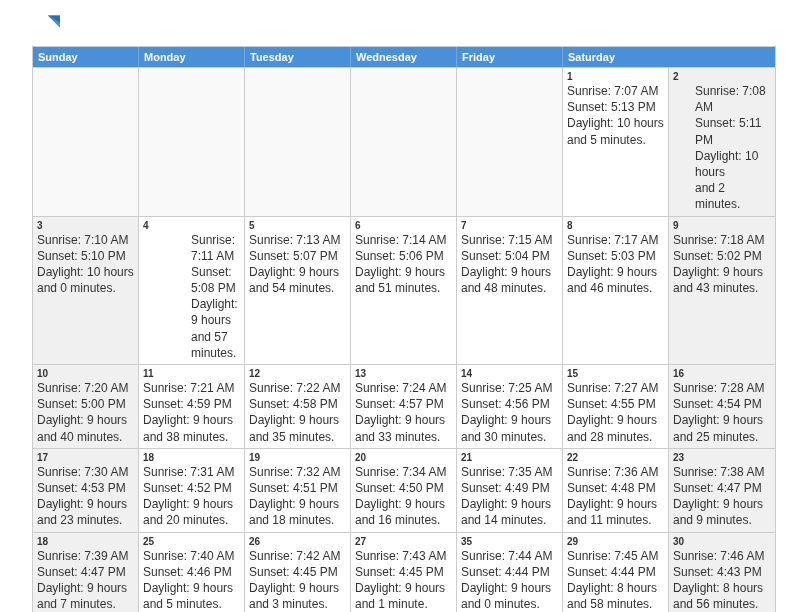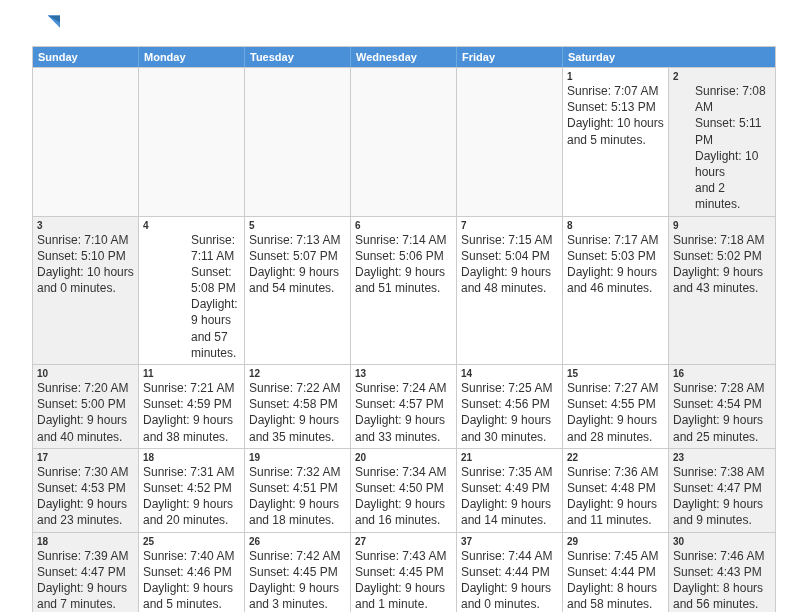--- a/index.html
+++ b/index.html
@@ -342,21 +342,21 @@
 and 3 minutes.</div>
           </div>
           <div class="cal-cell">
             <span class="day-num">27</span>
             <div class="day-info" style="white-space: pre-line;">Sunrise: 7:43 AM
 Sunset: 4:45 PM
 Daylight: 9 hours
 and 1 minute.</div>
           </div>
           <div class="cal-cell">
-            <span class="day-num">37</span>
+            <span class="day-num">35</span>
             <div class="day-info" style="white-space: pre-line;">Sunrise: 7:44 AM
 Sunset: 4:44 PM
 Daylight: 9 hours
 and 0 minutes.</div>
           </div>
           <div class="cal-cell">
             <span class="day-num">29</span>
             <div class="day-info" style="white-space: pre-line;">Sunrise: 7:45 AM
 Sunset: 4:44 PM
 Daylight: 8 hours

